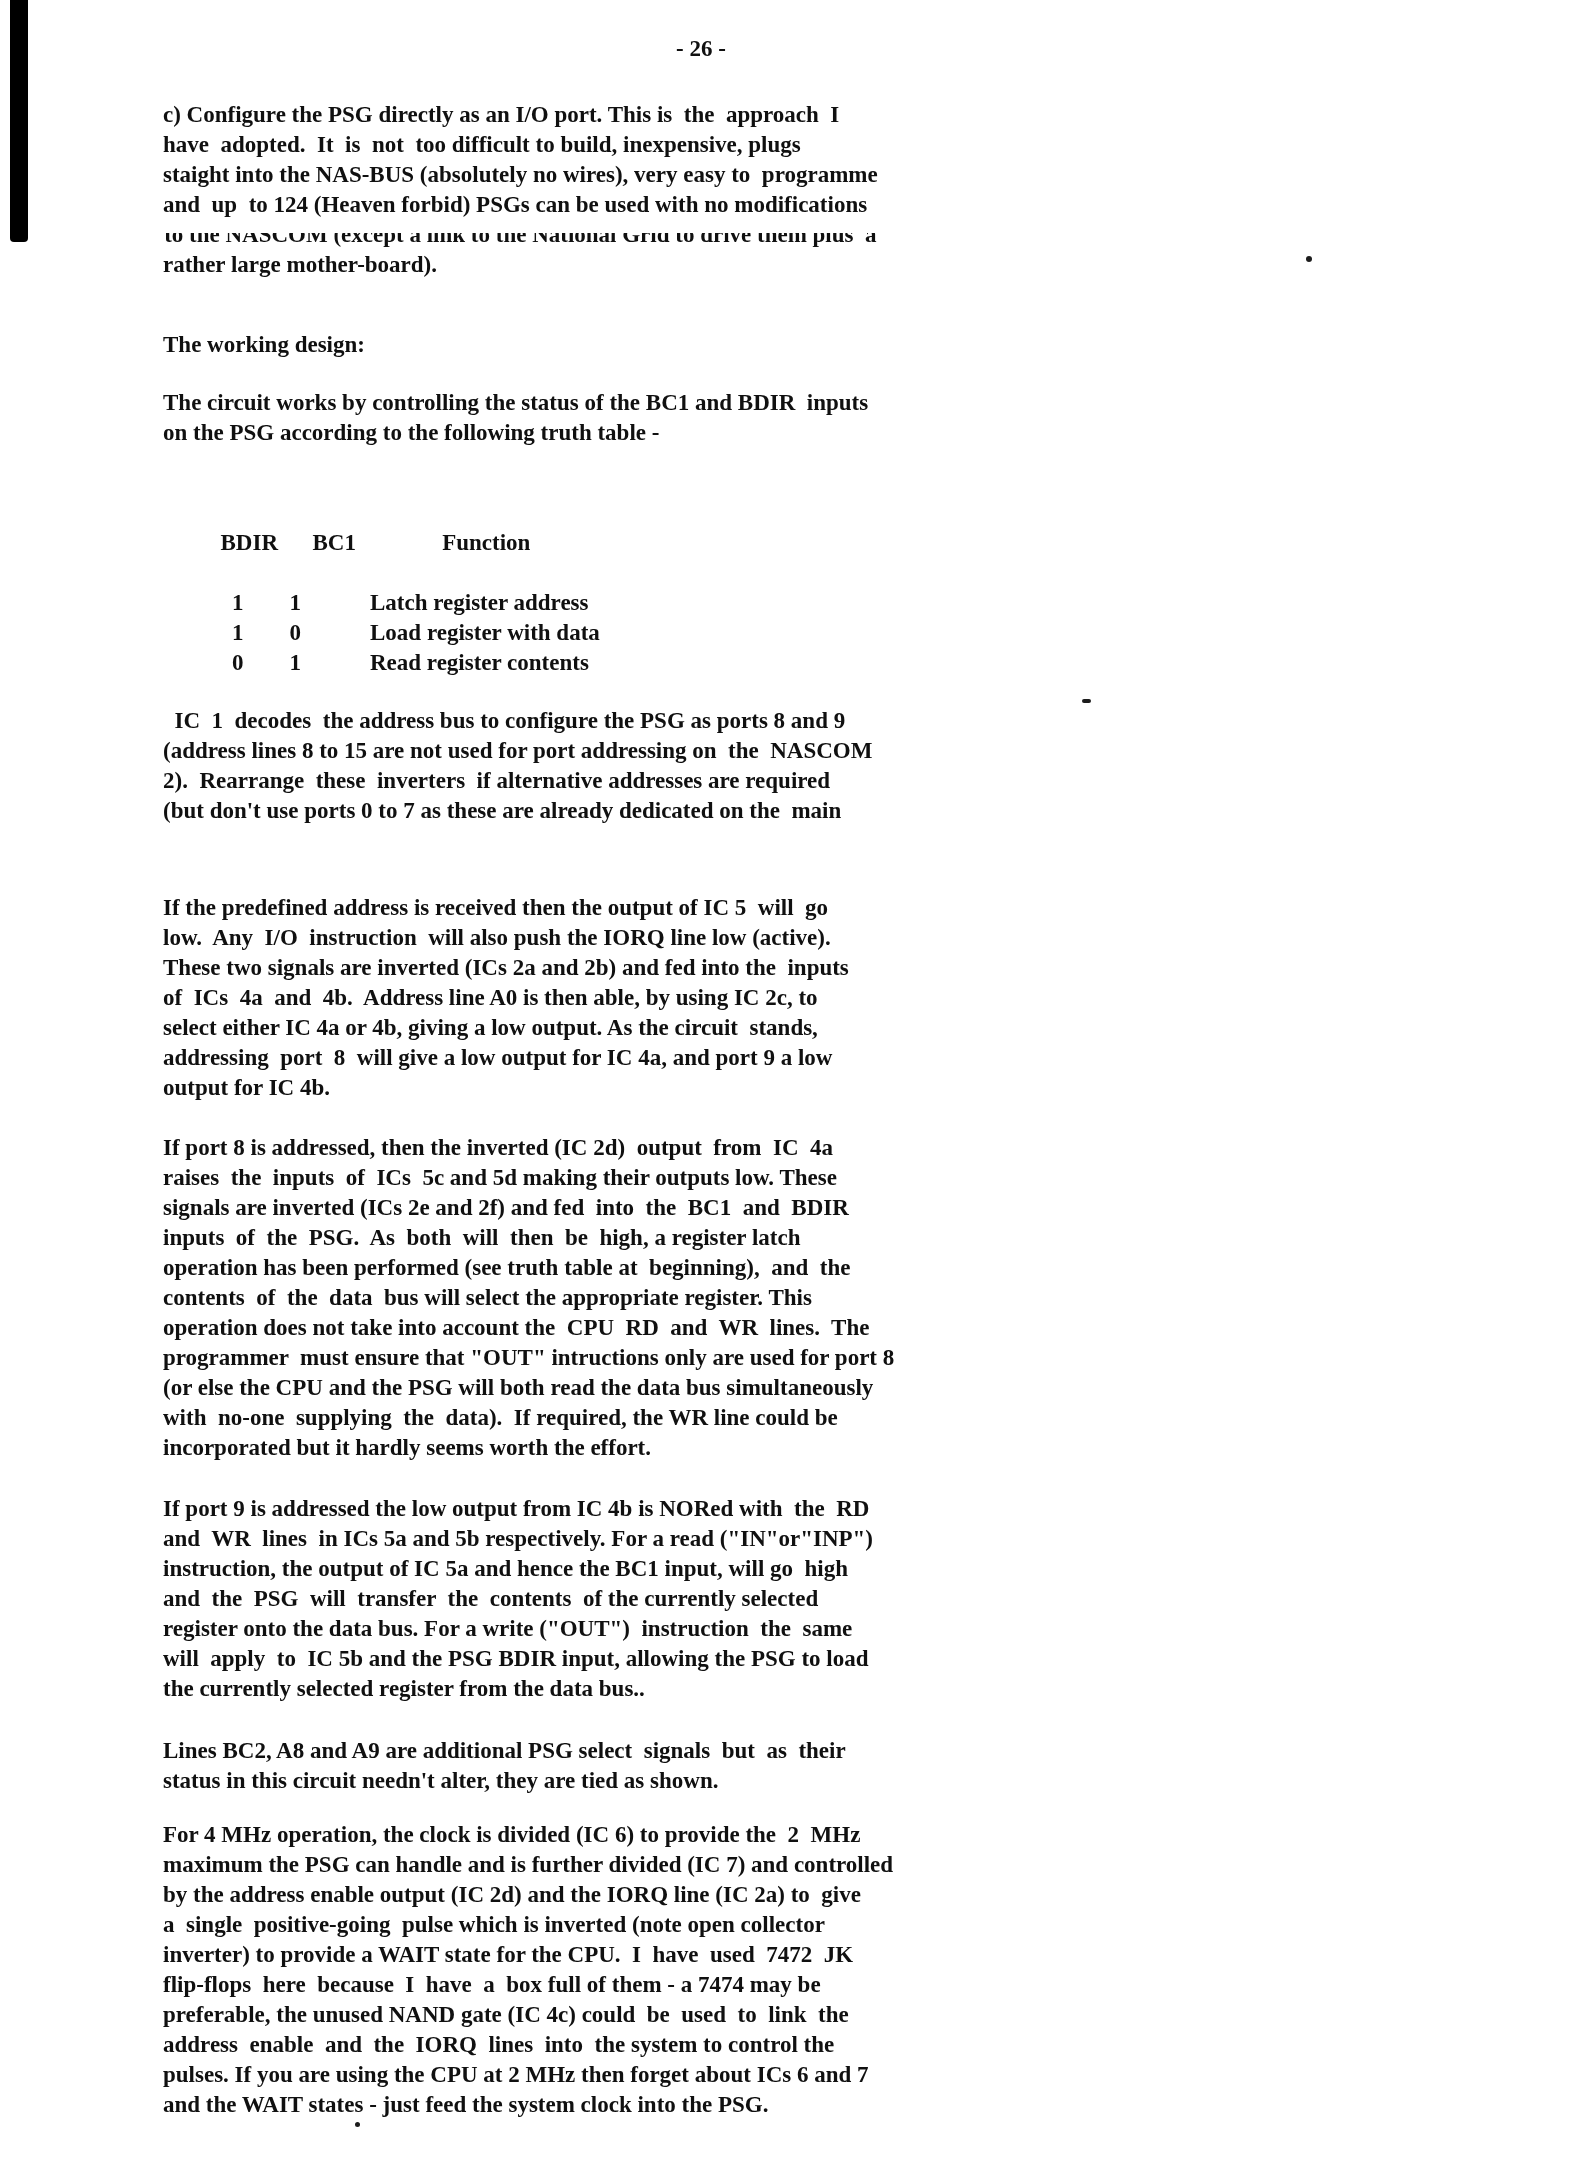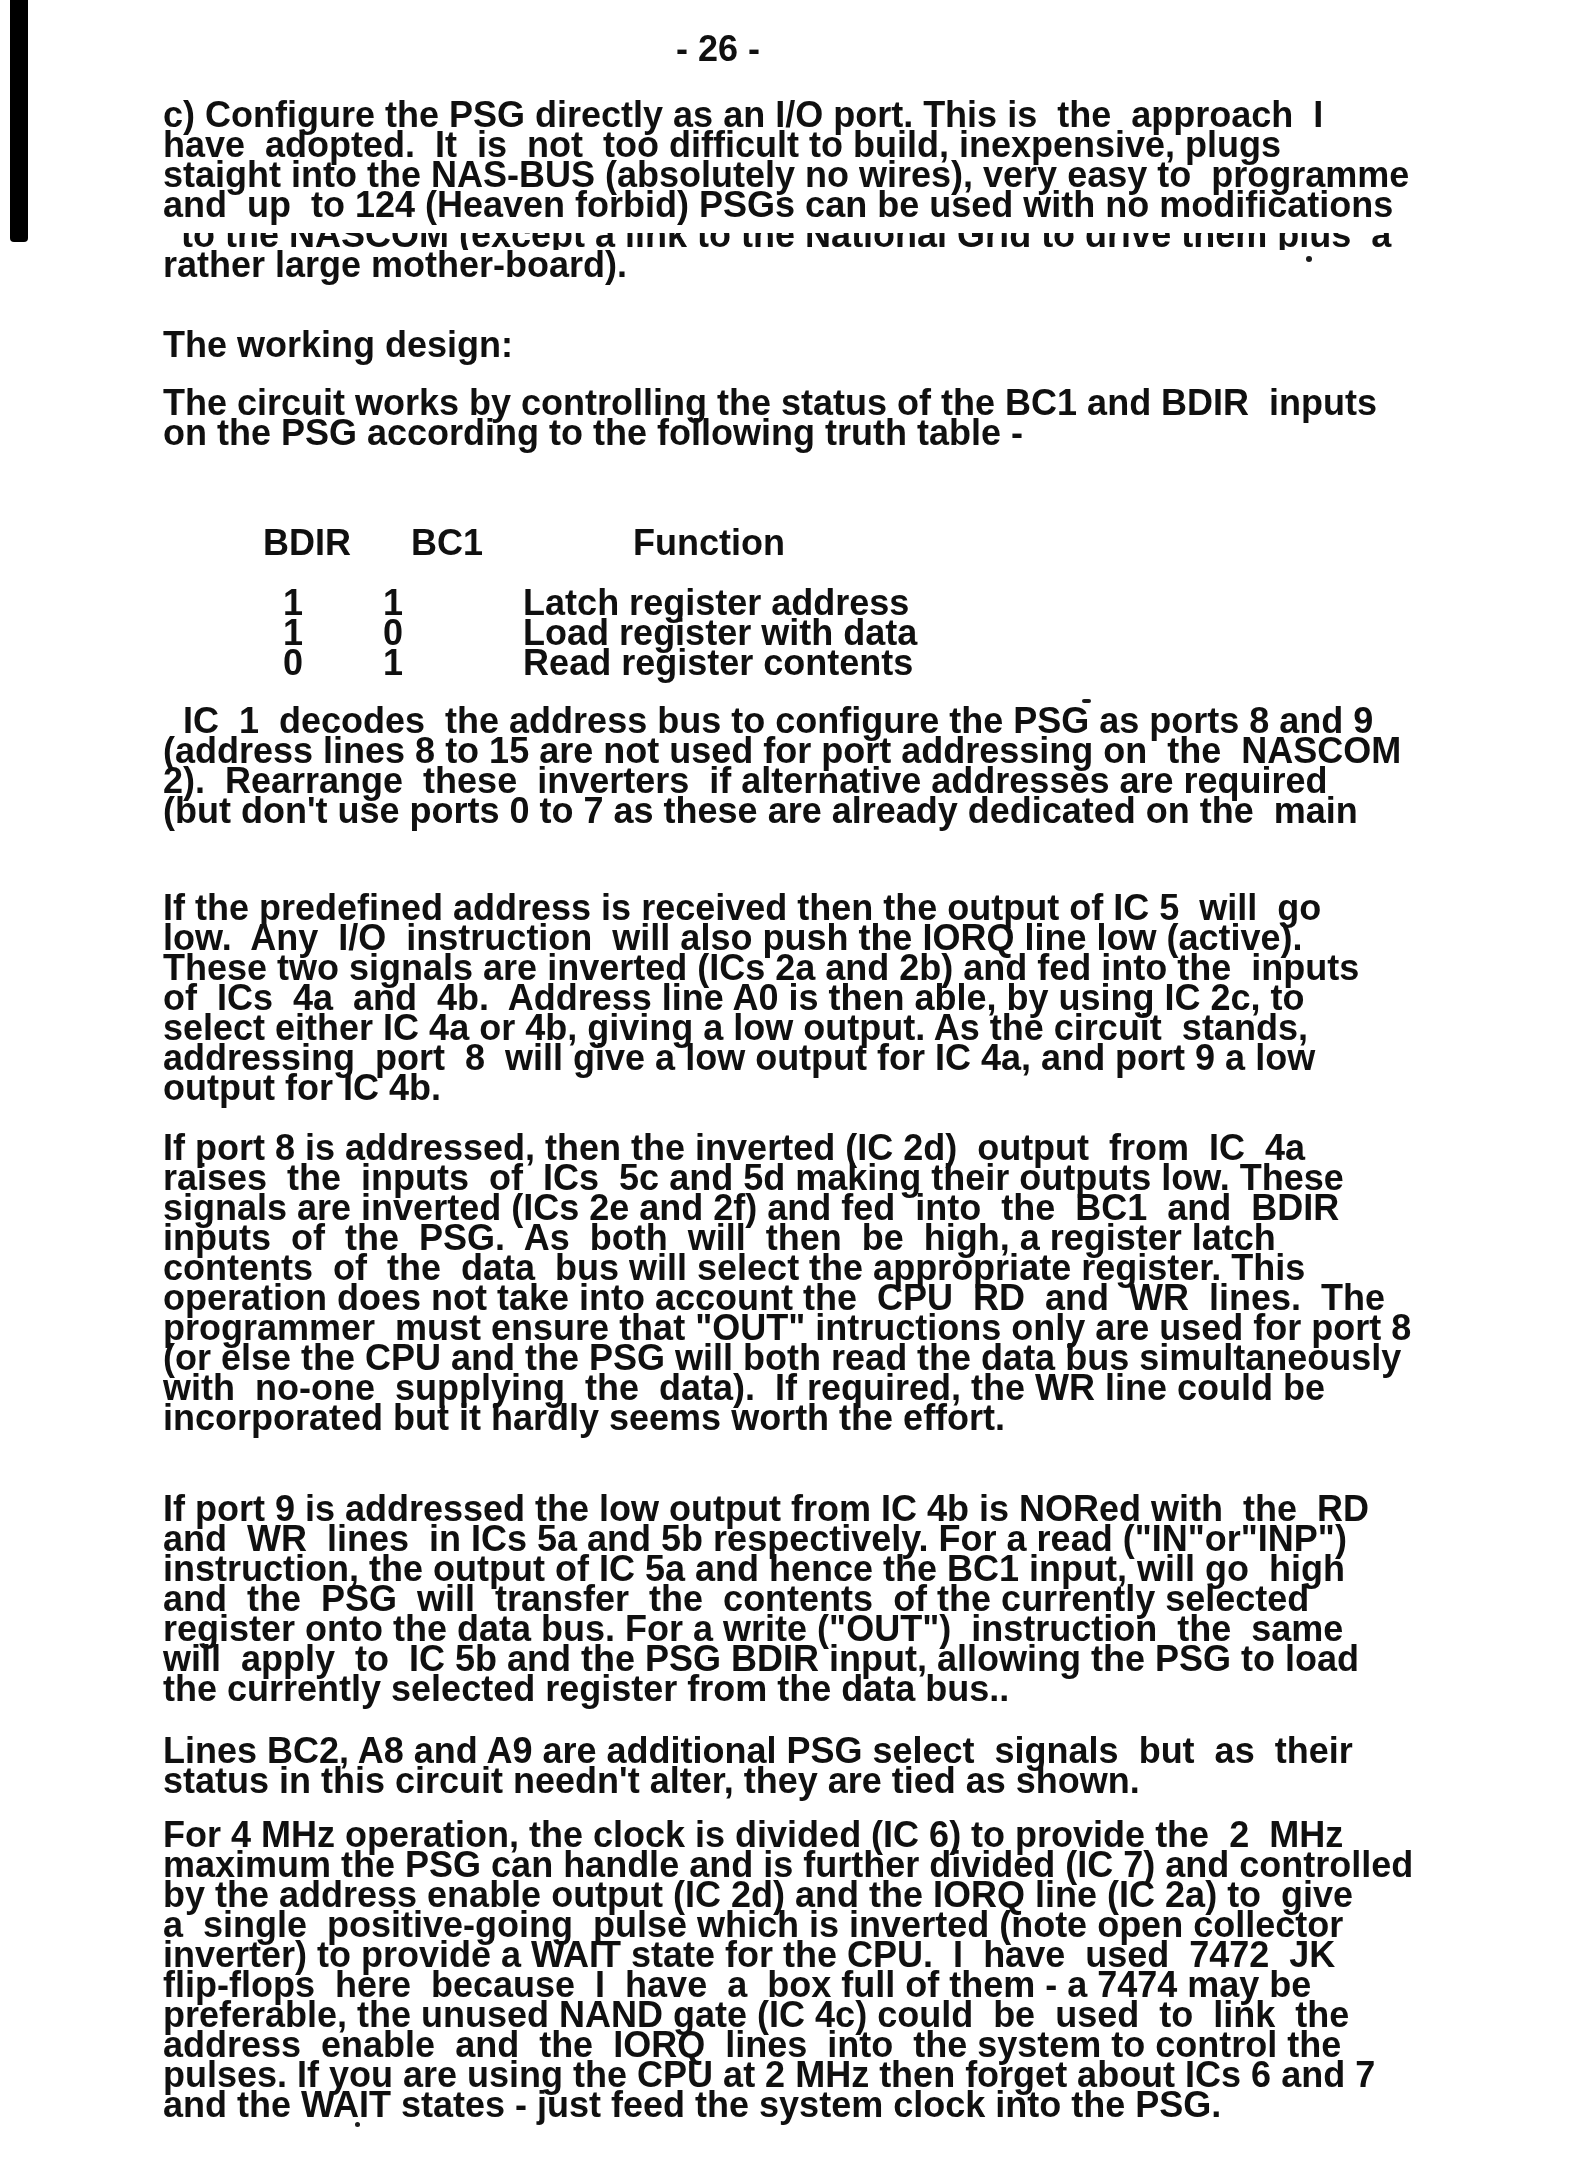--- a/index.html
+++ b/index.html
@@ -8,23 +8,23 @@
   }
   html,body{margin:0;padding:0;background:#ffffff;}
   .page{
     position:relative;
     width:1592px;
     height:2184px;
     background:var(--paper);
     overflow:hidden;
   }
   .line{
-    font-family:Liberation Sans, sans-serif;
+    font-family:Liberation Serif, serif;
     font-weight:700;
-    font-size:36px;
+    font-size:23px;
     line-height:30px;
     white-space:pre;
     color:var(--ink);
   }
   .block{position:absolute;left:163px;}
   .page-number{position:absolute;left:676px;top:34px;}
   .clipped{clip-path:inset(43% 0 0 0);text-align:center;}
   .ink-bar{
     position:absolute;left:10px;top:0;width:18px;height:242px;
     background:#000;border-radius:0 0 4px 4px;
@@ -89,20 +89,21 @@
       <div class="line">select either IC 4a or 4b, giving a low output. As the circuit  stands,</div>
       <div class="line">addressing  port  8  will give a low output for IC 4a, and port 9 a low</div>
       <div class="line">output for IC 4b.</div>
     </div>
 
   <div class="block" style="top:1133px">
       <div class="line">If port 8 is addressed, then the inverted (IC 2d)  output  from  IC  4a</div>
       <div class="line">raises  the  inputs  of  ICs  5c and 5d making their outputs low. These</div>
       <div class="line">signals are inverted (ICs 2e and 2f) and fed  into  the  BC1  and  BDIR</div>
       <div class="line">inputs  of  the  PSG.  As  both  will  then  be  high, a register latch</div>
+      <div class="line">operation has been performed (see truth table at  beginning),  and  the</div>
       <div class="line">contents  of  the  data  bus will select the appropriate register. This</div>
       <div class="line">operation does not take into account the  CPU  RD  and  WR  lines.  The</div>
       <div class="line">programmer  must ensure that "OUT" intructions only are used for port 8</div>
       <div class="line">(or else the CPU and the PSG will both read the data bus simultaneously</div>
       <div class="line">with  no-one  supplying  the  data).  If required, the WR line could be</div>
       <div class="line">incorporated but it hardly seems worth the effort.</div>
     </div>
 
   <div class="block" style="top:1494px">
       <div class="line">If port 9 is addressed the low output from IC 4b is NORed with  the  RD</div>

